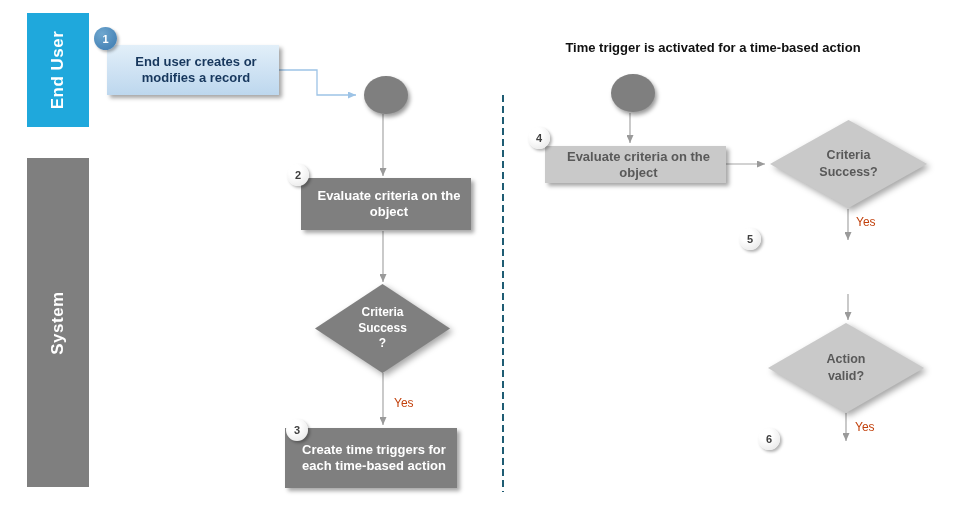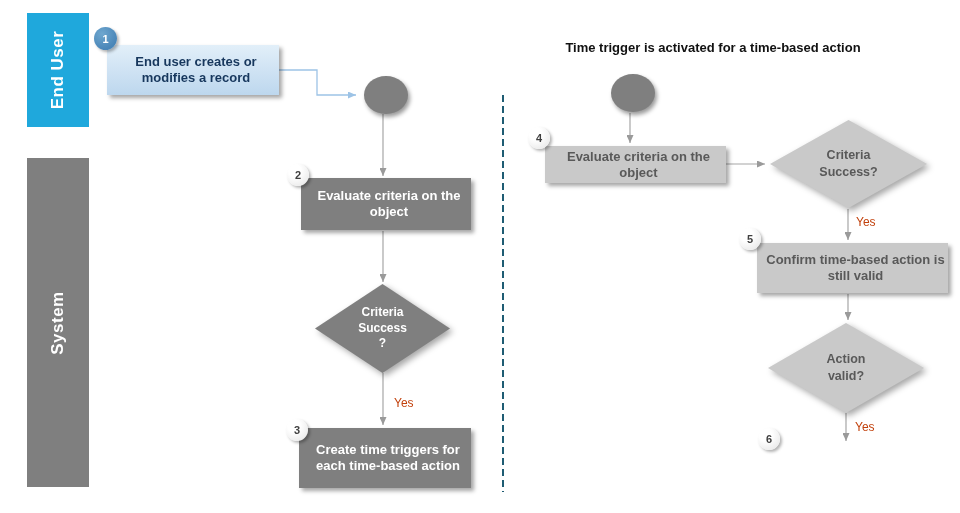--- a/index.html
+++ b/index.html
@@ -104,21 +104,21 @@
     <span>2</span>
   </div>
 
   <div class="diamond-wrap" style="left:315px;top:284px;width:135px;height:89px;">
     <div class="diamond d-dark">Criteria
 Success
 ?</div>
   </div>
   <div class="yeslabel" style="left:394px;top:396px;">Yes</div>
 
-  <div class="node pbox dark" style="left:299px;top:428px;width:166px;height:60px;">
+  <div class="node pbox dark" style="left:285px;top:428px;width:166px;height:60px;">
     <span>Create time triggers for each time-based action</span>
   </div>
   <div class="badge badge-white" style="left:286px;top:419px;">
     <span>3</span>
   </div>
 
   <div class="node startnode" style="left:611px;top:74px;"></div>
 
   <div class="node pbox light" style="left:545px;top:146px;width:175px;height:37px;">
     <span>Evaluate criteria on the object</span>
@@ -126,23 +126,20 @@
   <div class="badge badge-white" style="left:528px;top:127px;">
     <span>4</span>
   </div>
 
   <div class="diamond-wrap" style="left:770px;top:120px;width:157px;height:88px;">
     <div class="diamond d-light">Criteria
 Success?</div>
   </div>
   <div class="yeslabel" style="left:856px;top:215px;">Yes</div>
 
-  <div class="node pbox light" style="left:757px;top:243px;width:185px;height:50px;">
-    <span>Confirm time-based action is still valid</span>
-  </div>
   <div class="badge badge-white" style="left:739px;top:228px;">
     <span>5</span>
   </div>
 
   <div class="diamond-wrap" style="left:768px;top:323px;width:156px;height:90px;">
     <div class="diamond d-light">Action
 valid?</div>
   </div>
   <div class="yeslabel" style="left:855px;top:420px;">Yes</div>
 

